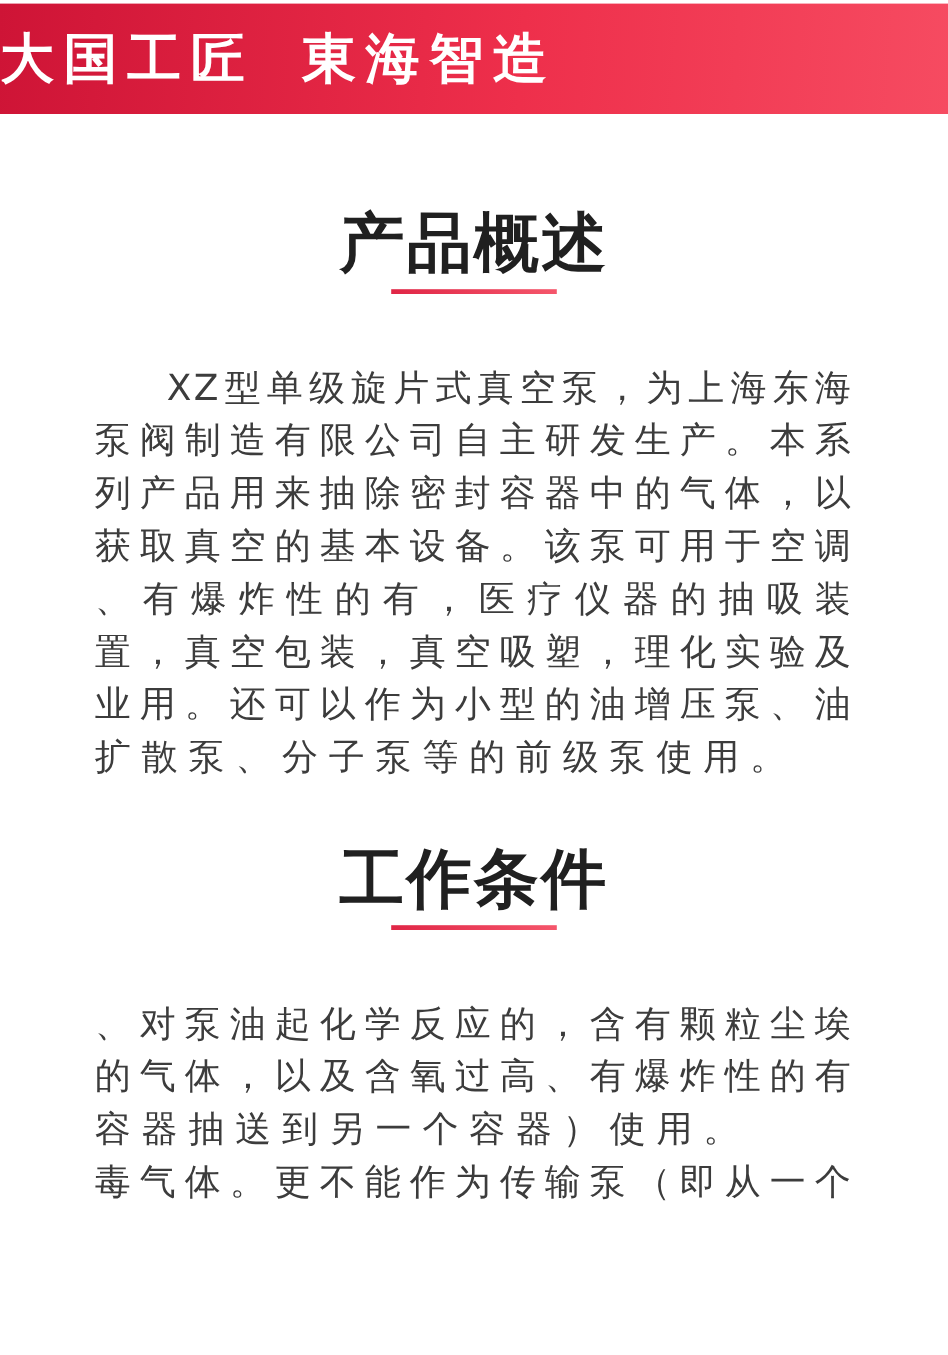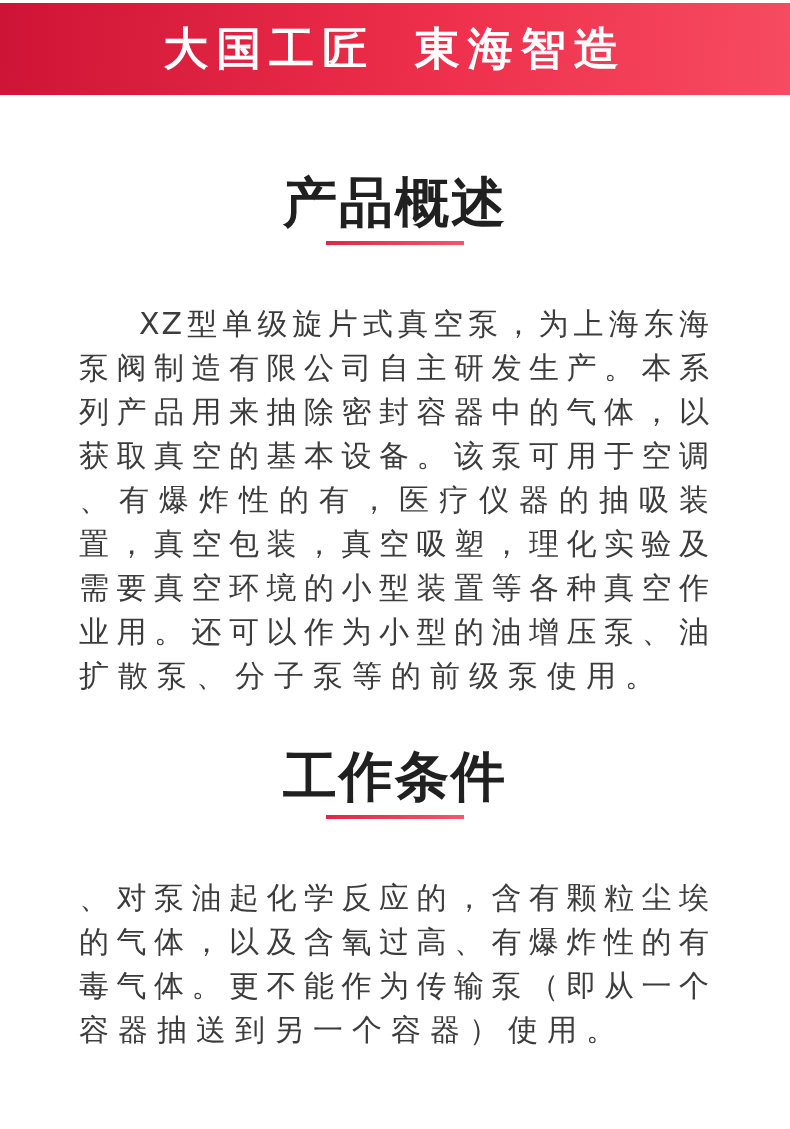--- a/index.html
+++ b/index.html
@@ -16,21 +16,21 @@
     background: #ffffff;
     overflow: hidden;
   }
   
   .banner {
     margin-top: 3px;
     height: 92px;
     background: linear-gradient(94deg, var(--banner-left, #ce1436) 0%, var(--banner-mid, #ee2f4b) 55%, var(--banner-right, #f64b61) 100%);
     display: flex;
     align-items: center;
-    justify-content: center;
+    justify-content: flex-start;
   }
   .banner-title {
     color: var(--banner-text, #ffffff);
     font-size: 45px;
     font-weight: 800;
     letter-spacing: 8px;
     word-spacing: 16px;
     white-space: nowrap;
   }
   
@@ -85,28 +85,27 @@
   <h2 class="section-heading heading-1">产品概述</h2>
   <div class="heading-underline"></div>
 
   <div class="paragraph">
     <div class="line indent">XZ型单级旋片式真空泵，为上海东海</div>
     <div class="line">泵阀制造有限公司自主研发生产。本系</div>
     <div class="line">列产品用来抽除密封容器中的气体，以</div>
     <div class="line">获取真空的基本设备。该泵可用于空调</div>
     <div class="line">、有爆炸性的有，医疗仪器的抽吸装</div>
     <div class="line">置，真空包装，真空吸塑，理化实验及</div>
-    <div class="line">需要真空环境的小型装置等各种真空作</div>
     <div class="line">业用。还可以作为小型的油增压泵、油</div>
     <div class="line last">扩散泵、分子泵等的前级泵使用。</div>
   </div>
 
   <h2 class="section-heading heading-2">工作条件</h2>
   <div class="heading-underline"></div>
 
   <div class="paragraph">
     <div class="line">、对泵油起化学反应的，含有颗粒尘埃</div>
     <div class="line">的气体，以及含氧过高、有爆炸性的有</div>
+    <div class="line last">容器抽送到另一个容器）使用。</div>
     <div class="line">毒气体。更不能作为传输泵（即从一个</div>
-    <div class="line last">容器抽送到另一个容器）使用。</div>
   </div>
 
 </div>
 
 </body></html>

